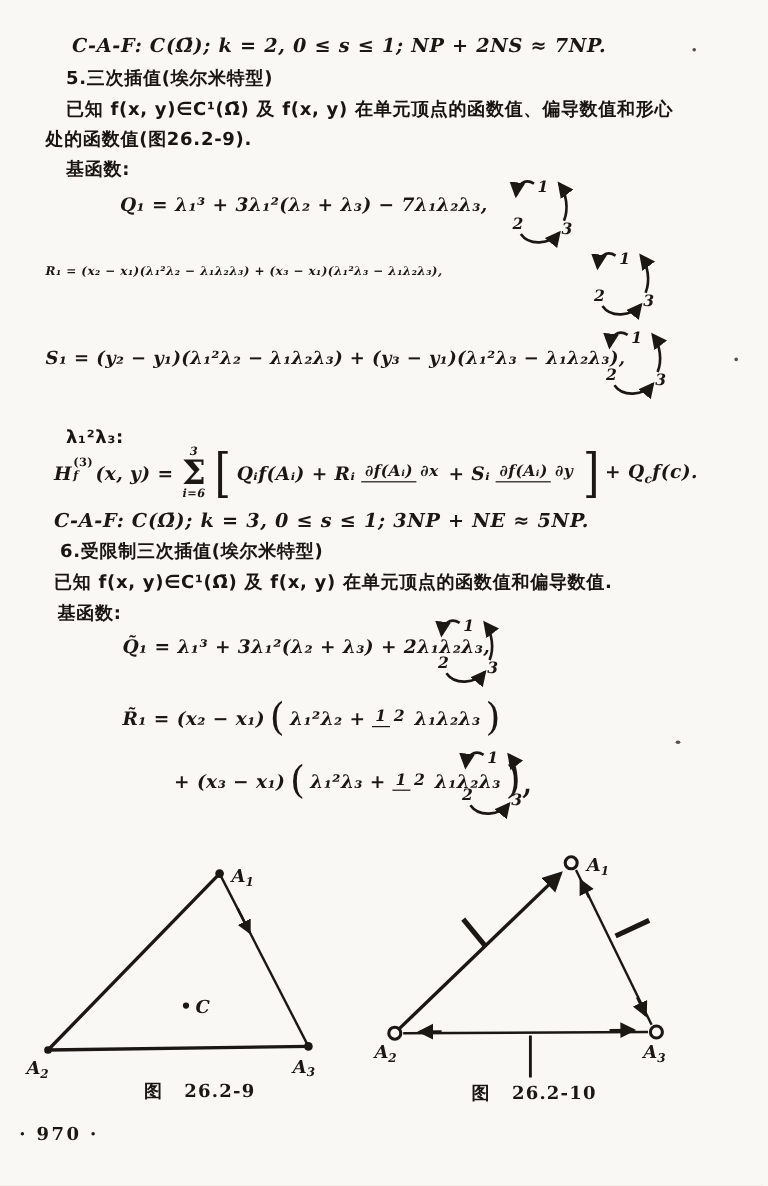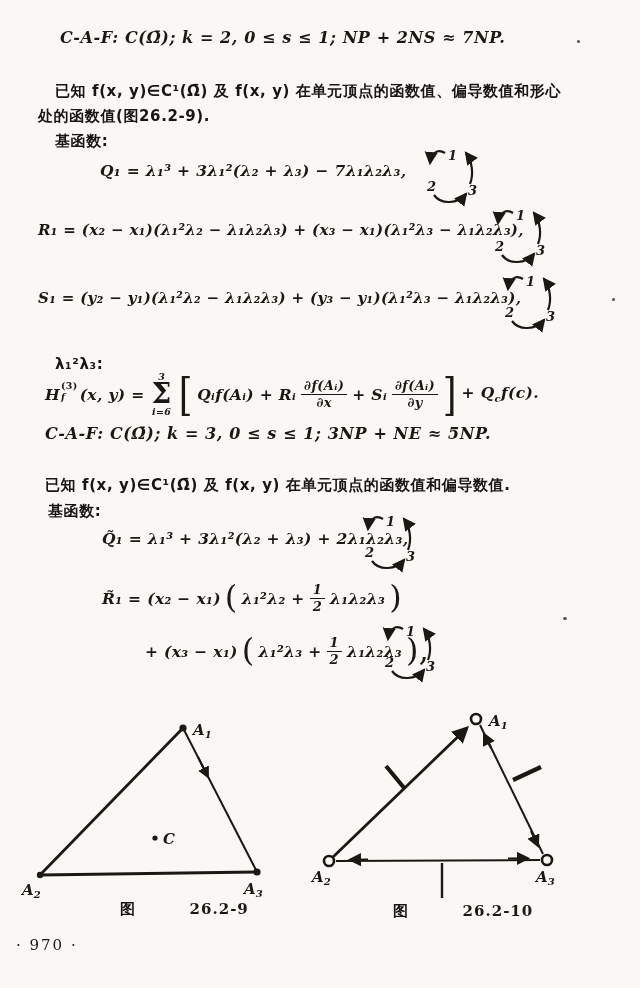--- a/index.html
+++ b/index.html
@@ -5,38 +5,38 @@
   html,body{margin:0;padding:0;background:#e9e7e1;}
   .page{position:relative;width:640px;height:988px;background:#f9f8f4;
         font-family:"DejaVu Serif","Liberation Serif",serif;color:#1b1713;overflow:hidden;padding-left:48px;}
   .abs{position:absolute;white-space:nowrap;}
   .cjk{font-family:"DejaVu Sans","Liberation Sans",sans-serif;font-size:15px;font-weight:600;
        letter-spacing:0.6px;color:#181512;}
   .cjk-title{font-weight:700;}
   .math{font-style:italic;font-weight:600;font-size:15.5px;letter-spacing:0.35px;}
   .caf{font-style:italic;font-weight:700;font-size:16px;letter-spacing:0.6px;}
   .frow{display:flex;align-items:center;gap:5px;}
-  .frac{display:inline-flex;flex-direction:column;align-items:center;font-size:13px;
+  .frac{display:inline-flex;flex-direction:row;align-items:center;font-size:13px;
         line-height:1.2;font-style:italic;font-weight:600;}
   .frac .num{border-bottom:1.5px solid #1b1713;padding:0 3px;}
   .frac .den{padding:0 3px;}
   .sum{display:inline-flex;flex-direction:column;align-items:center;line-height:0.95;margin:0 2px;}
   .sum .lim{font-size:9.5px;font-style:italic;font-weight:600;}
   .sum .sym{font-size:28px;font-style:normal;font-weight:700;line-height:0.9;}
   .bracket{font-size:44px;font-weight:400;font-style:normal;line-height:0.75;
            transform:scaleX(0.8);margin:0 -2px;}
   .bigparen{font-size:32px;font-weight:400;font-style:normal;line-height:0.8;margin:0 -1px;}
   .stack{display:inline-flex;flex-direction:column;align-items:flex-start;font-size:9.5px;
          line-height:1.15;font-weight:600;margin:-4px 2px 0 1px;}
   .stack .ss-top{font-style:normal;}
   .stack .ss-bot{font-style:italic;}
   sub{font-size:10px;}
   .figcap{display:flex;gap:18px;align-items:baseline;font-weight:700;font-size:15px;}
-  .figcap .num{font-family:"DejaVu Serif","Liberation Serif",serif;letter-spacing:1px;margin-left:36px;}
-  .pageno{font-weight:400;font-size:15px;letter-spacing:2px;}
+  .figcap .num{font-family:"DejaVu Serif","Liberation Serif",serif;letter-spacing:1px;}
+  .pageno{font-weight:700;font-size:15px;letter-spacing:2px;}
   .speck{position:absolute;background:#55504a;border-radius:50%;}
   svg{overflow:visible;}
   svg text{font-family:"DejaVu Serif","Liberation Serif",serif;font-style:italic;font-weight:700;
            fill:#1b1713;}
 </style>
 </head>
 <body>
 
 <div class="page">
 
@@ -46,38 +46,39 @@
       <marker id="arr" markerWidth="7" markerHeight="7" refX="5" refY="3" orient="auto">
         <path d="M0,0 L6,3 L0,6 Z" fill="#1b1713"></path>
       </marker>
     </defs>
   </svg>
 
   
   <div class="abs caf" style="left:60px;top:28px">C-A-F:  C(Ω̄);  k = 2, 0 ≤ s ≤ 1;  NP + 2NS ≈ 7NP.</div>
 
   
+  <div class="abs cjk cjk-title" style="left:55px;top:56px">5.三次插值(埃尔米特型)</div>
   <div class="abs cjk" style="left:55px;top:82px">已知 f(x, y)∈C¹(Ω̄) 及 f(x, y) 在单元顶点的函数值、偏导数值和形心</div>
   <div class="abs cjk" style="left:38px;top:107px">处的函数值(图26.2-9).</div>
   <div class="abs cjk cjk-title" style="left:55px;top:132px">基函数:</div>
 
   
   <div class="abs math" style="left:100px;top:161px">Q₁ = λ₁³ + 3λ₁²(λ₂ + λ₃) − 7λ₁λ₂λ₃,</div>
   
   <svg class="abs" style="left:424px;top:146px" width="54" height="58" viewBox="0 0 54 58">
     <text x="24" y="14" font-size="13">1</text>
     <text x="3" y="45" font-size="13">2</text>
     <text x="44" y="49" font-size="13">3</text>
     <path d="M21,7 C13,2 7,8 6,17" fill="none" stroke="#1b1713" stroke-width="2.2" marker-end="url(#arr)"></path>
     <path d="M46,38 C50,28 48,15 42,7" fill="none" stroke="#1b1713" stroke-width="2.2" marker-end="url(#arr)"></path>
     <path d="M10,49 C17,59 34,58 42,48" fill="none" stroke="#1b1713" stroke-width="2.2" marker-end="url(#arr)"></path>
   </svg>
 
   
-  <div class="abs math" style="left:38px;top:221px;font-size:15px">R₁ = (x₂ − x₁)(λ₁²λ₂ − λ₁λ₂λ₃) + (x₃ − x₁)(λ₁²λ₃ − λ₁λ₂λ₃),</div>
+  <div class="abs math" style="left:38px;top:221px;font-size:10px">R₁ = (x₂ − x₁)(λ₁²λ₂ − λ₁λ₂λ₃) + (x₃ − x₁)(λ₁²λ₃ − λ₁λ₂λ₃),</div>
   <svg class="abs" style="left:492px;top:206px" width="54" height="58" viewBox="0 0 54 58">
     <text x="24" y="14" font-size="13">1</text>
     <text x="3" y="45" font-size="13">2</text>
     <text x="44" y="49" font-size="13">3</text>
     <path d="M21,7 C13,2 7,8 6,17" fill="none" stroke="#1b1713" stroke-width="2.2" marker-end="url(#arr)"></path>
     <path d="M46,38 C50,28 48,15 42,7" fill="none" stroke="#1b1713" stroke-width="2.2" marker-end="url(#arr)"></path>
     <path d="M10,49 C17,59 34,58 42,48" fill="none" stroke="#1b1713" stroke-width="2.2" marker-end="url(#arr)"></path>
   </svg>
 
   
@@ -122,20 +123,21 @@
       <span class="den">∂y</span>
     </span>
     <span class="bracket">]</span>
     <span><span>+ Q</span><sub>c</sub><span>f(c).</span></span>
   </div>
 
   
   <div class="abs caf" style="left:45px;top:424px">C-A-F:  C(Ω̄);  k = 3, 0 ≤ s ≤ 1;  3NP + NE ≈ 5NP.</div>
 
   
+  <div class="abs cjk cjk-title" style="left:50px;top:450px">6.受限制三次插值(埃尔米特型)</div>
   <div class="abs cjk" style="left:45px;top:476px">已知 f(x, y)∈C¹(Ω̄) 及 f(x, y) 在单元顶点的函数值和偏导数值.</div>
   <div class="abs cjk cjk-title" style="left:48px;top:502px">基函数:</div>
 
   
   <div class="abs math" style="left:102px;top:529px">Q̃₁ = λ₁³ + 3λ₁²(λ₂ + λ₃) + 2λ₁λ₂λ₃,</div>
   <svg class="abs" style="left:362px;top:512px" width="54" height="58" viewBox="0 0 54 58">
     <text x="24" y="14" font-size="13">1</text>
     <text x="3" y="45" font-size="13">2</text>
     <text x="44" y="49" font-size="13">3</text>
     <path d="M21,7 C13,2 7,8 6,17" fill="none" stroke="#1b1713" stroke-width="2.2" marker-end="url(#arr)"></path>

